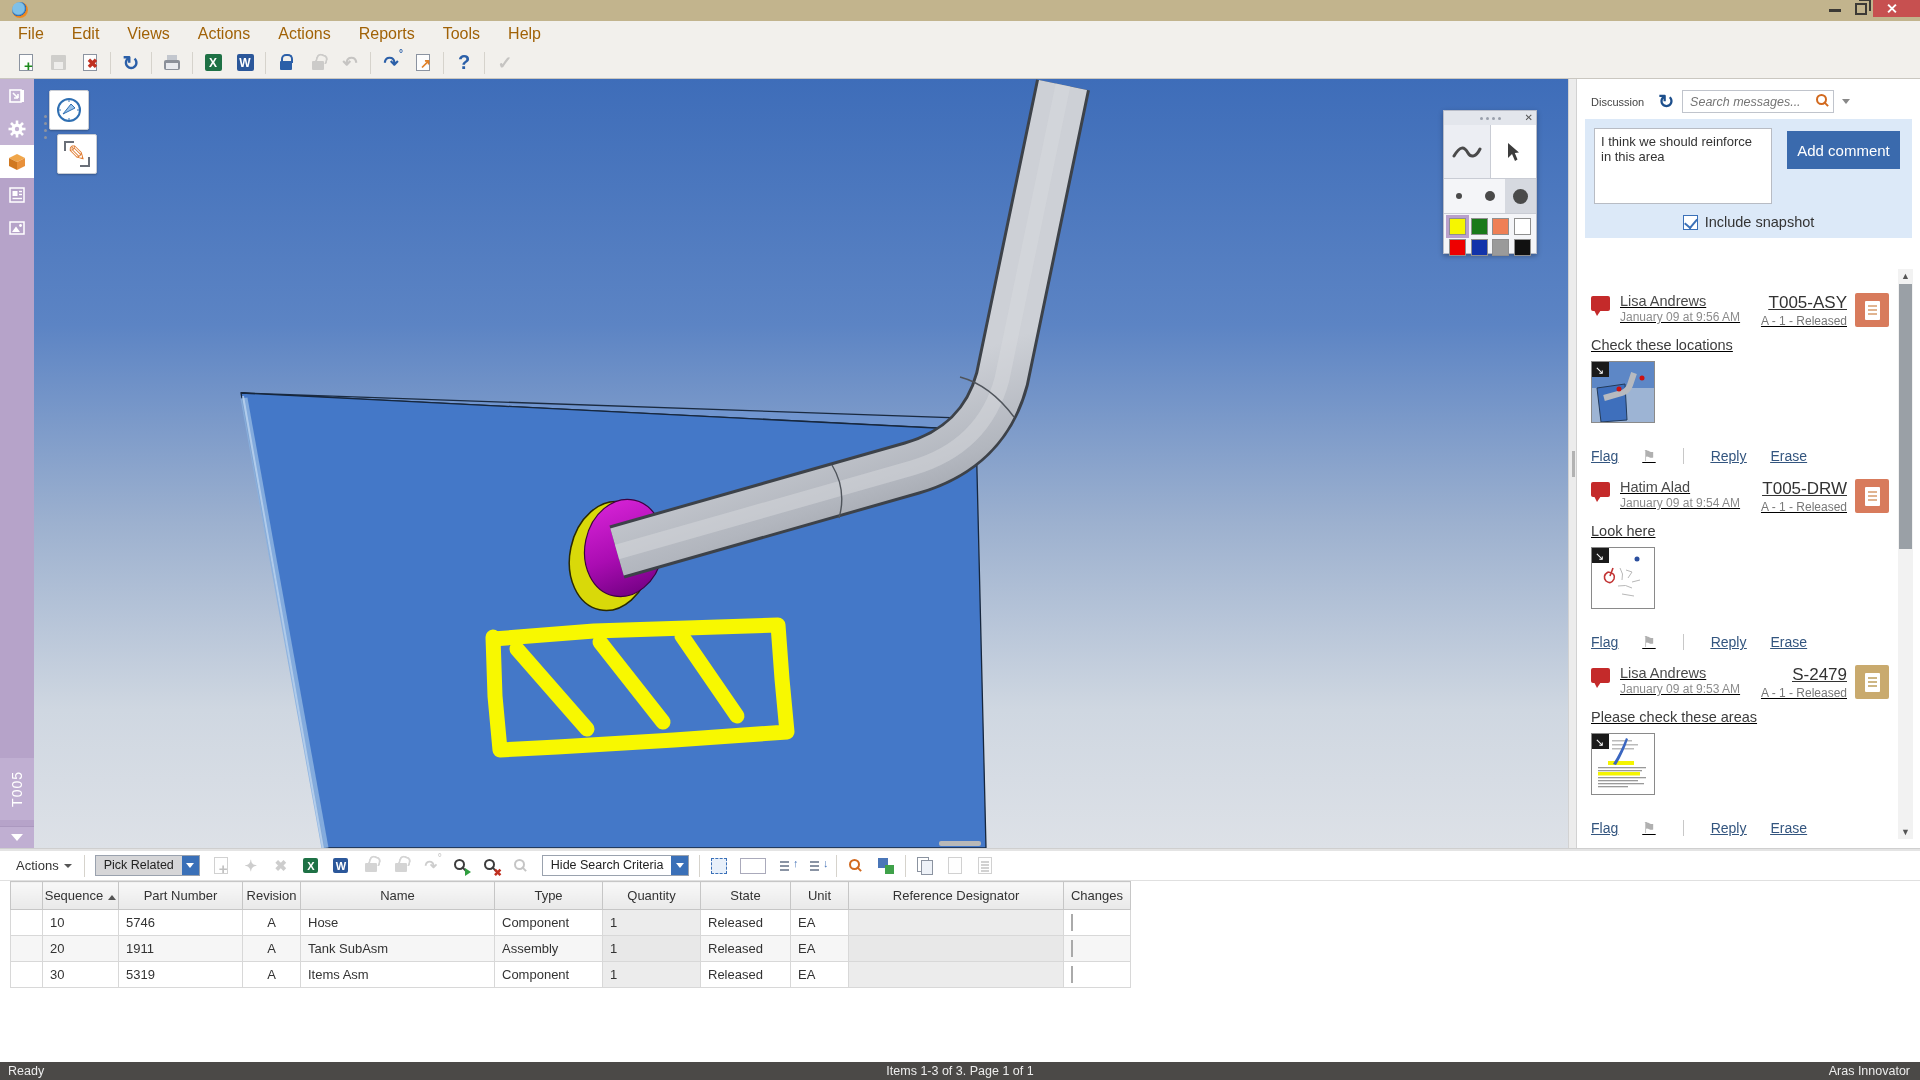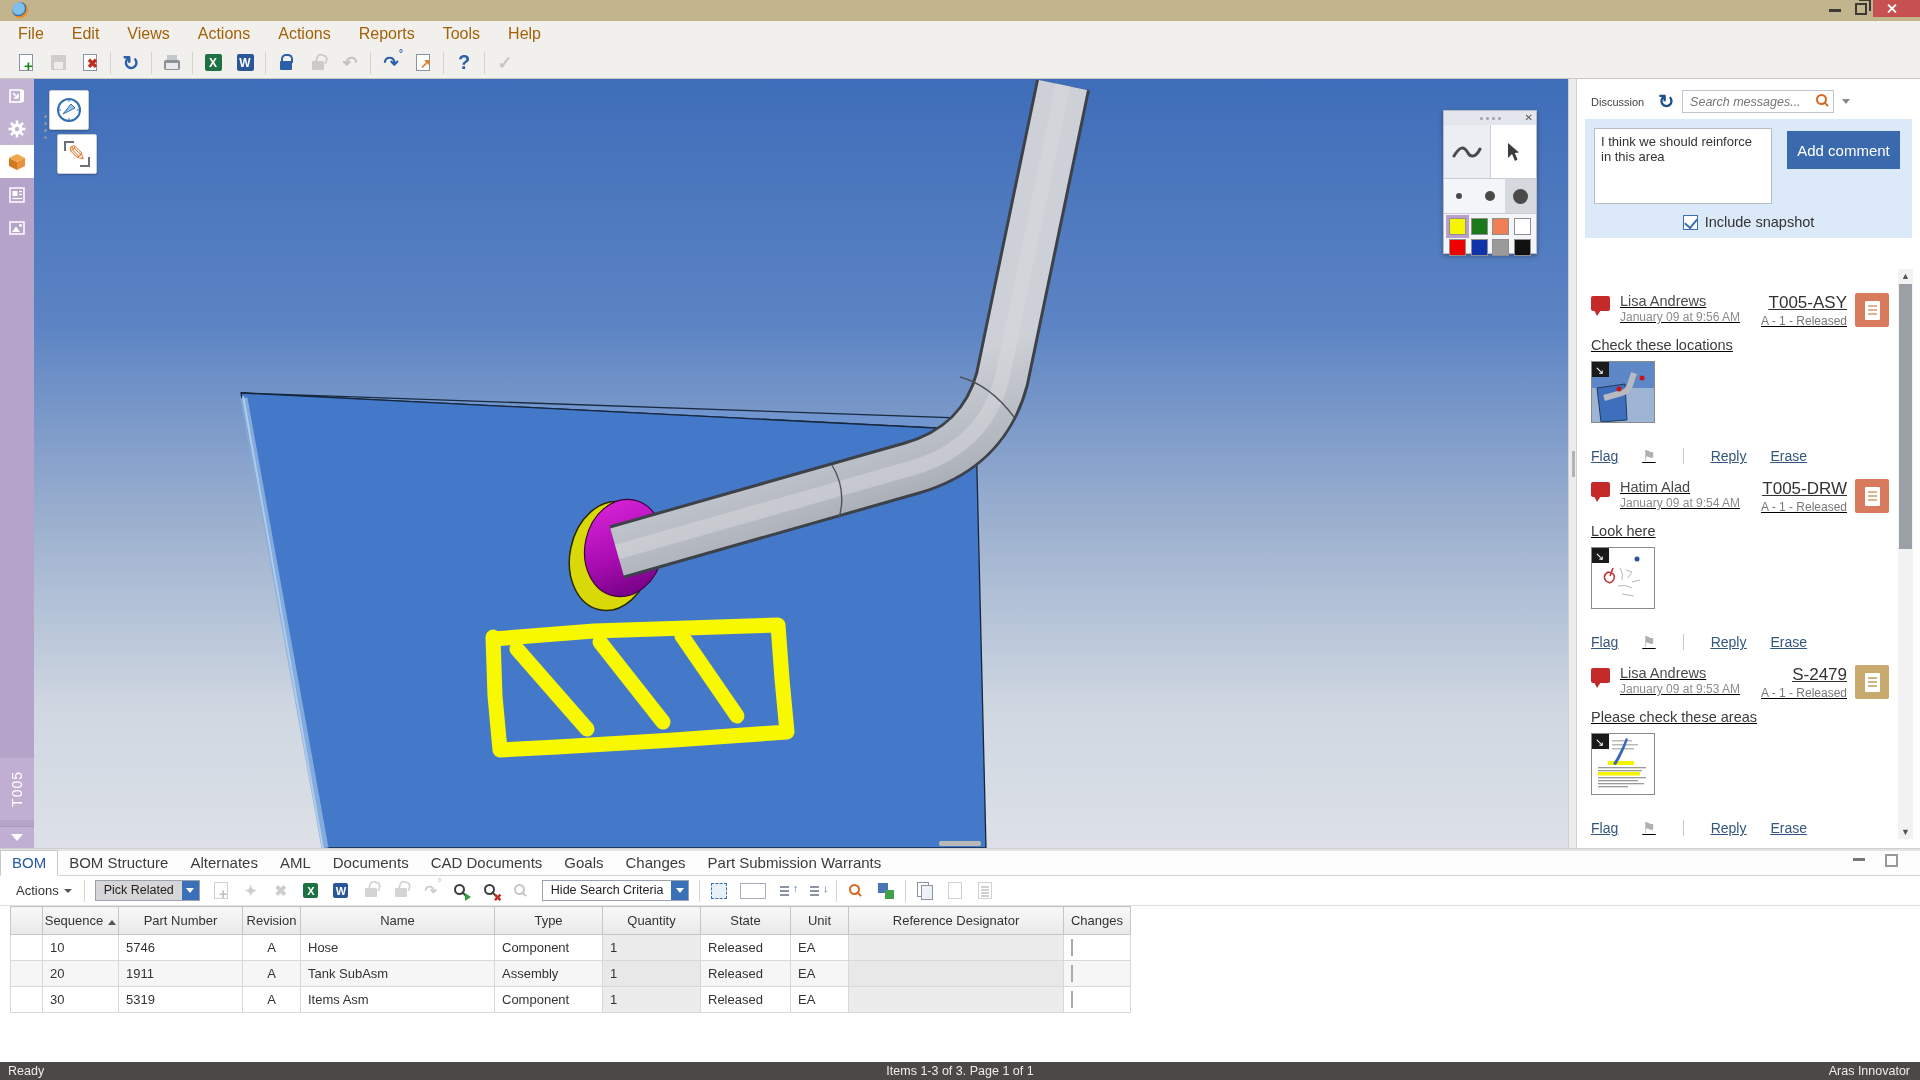--- a/index.html
+++ b/index.html
@@ -592,33 +592,20 @@
       <div class="arr up">▲</div>
       <div class="thumb"></div>
       <div class="arr down">▼</div>
     </div>
   </div>
 </div>
 
 <div class="bom-divider"></div>
 <div class="bom-panel">
 
-  <div class="tabstrip">
-    <span class="tab active">BOM</span>
-    <span class="tab">BOM Structure</span>
-    <span class="tab">Alternates</span>
-    <span class="tab">AML</span>
-    <span class="tab">Documents</span>
-    <span class="tab">CAD Documents</span>
-    <span class="tab">Goals</span>
-    <span class="tab">Changes</span>
-    <span class="tab">Part Submission Warrants</span>
-    <span class="panel-min"></span>
-    <span class="panel-max"></span>
-  </div>
 
   <div class="bomtoolbar">
     <span class="actions-dd">
       <span>Actions</span>
       <span class="caret-sm"></span>
     </span>
     <span class="tb-sep"></span>
     <span class="gray-select">
       <span class="val">Pick Related</span>
       <span class="sel-btn"></span>

